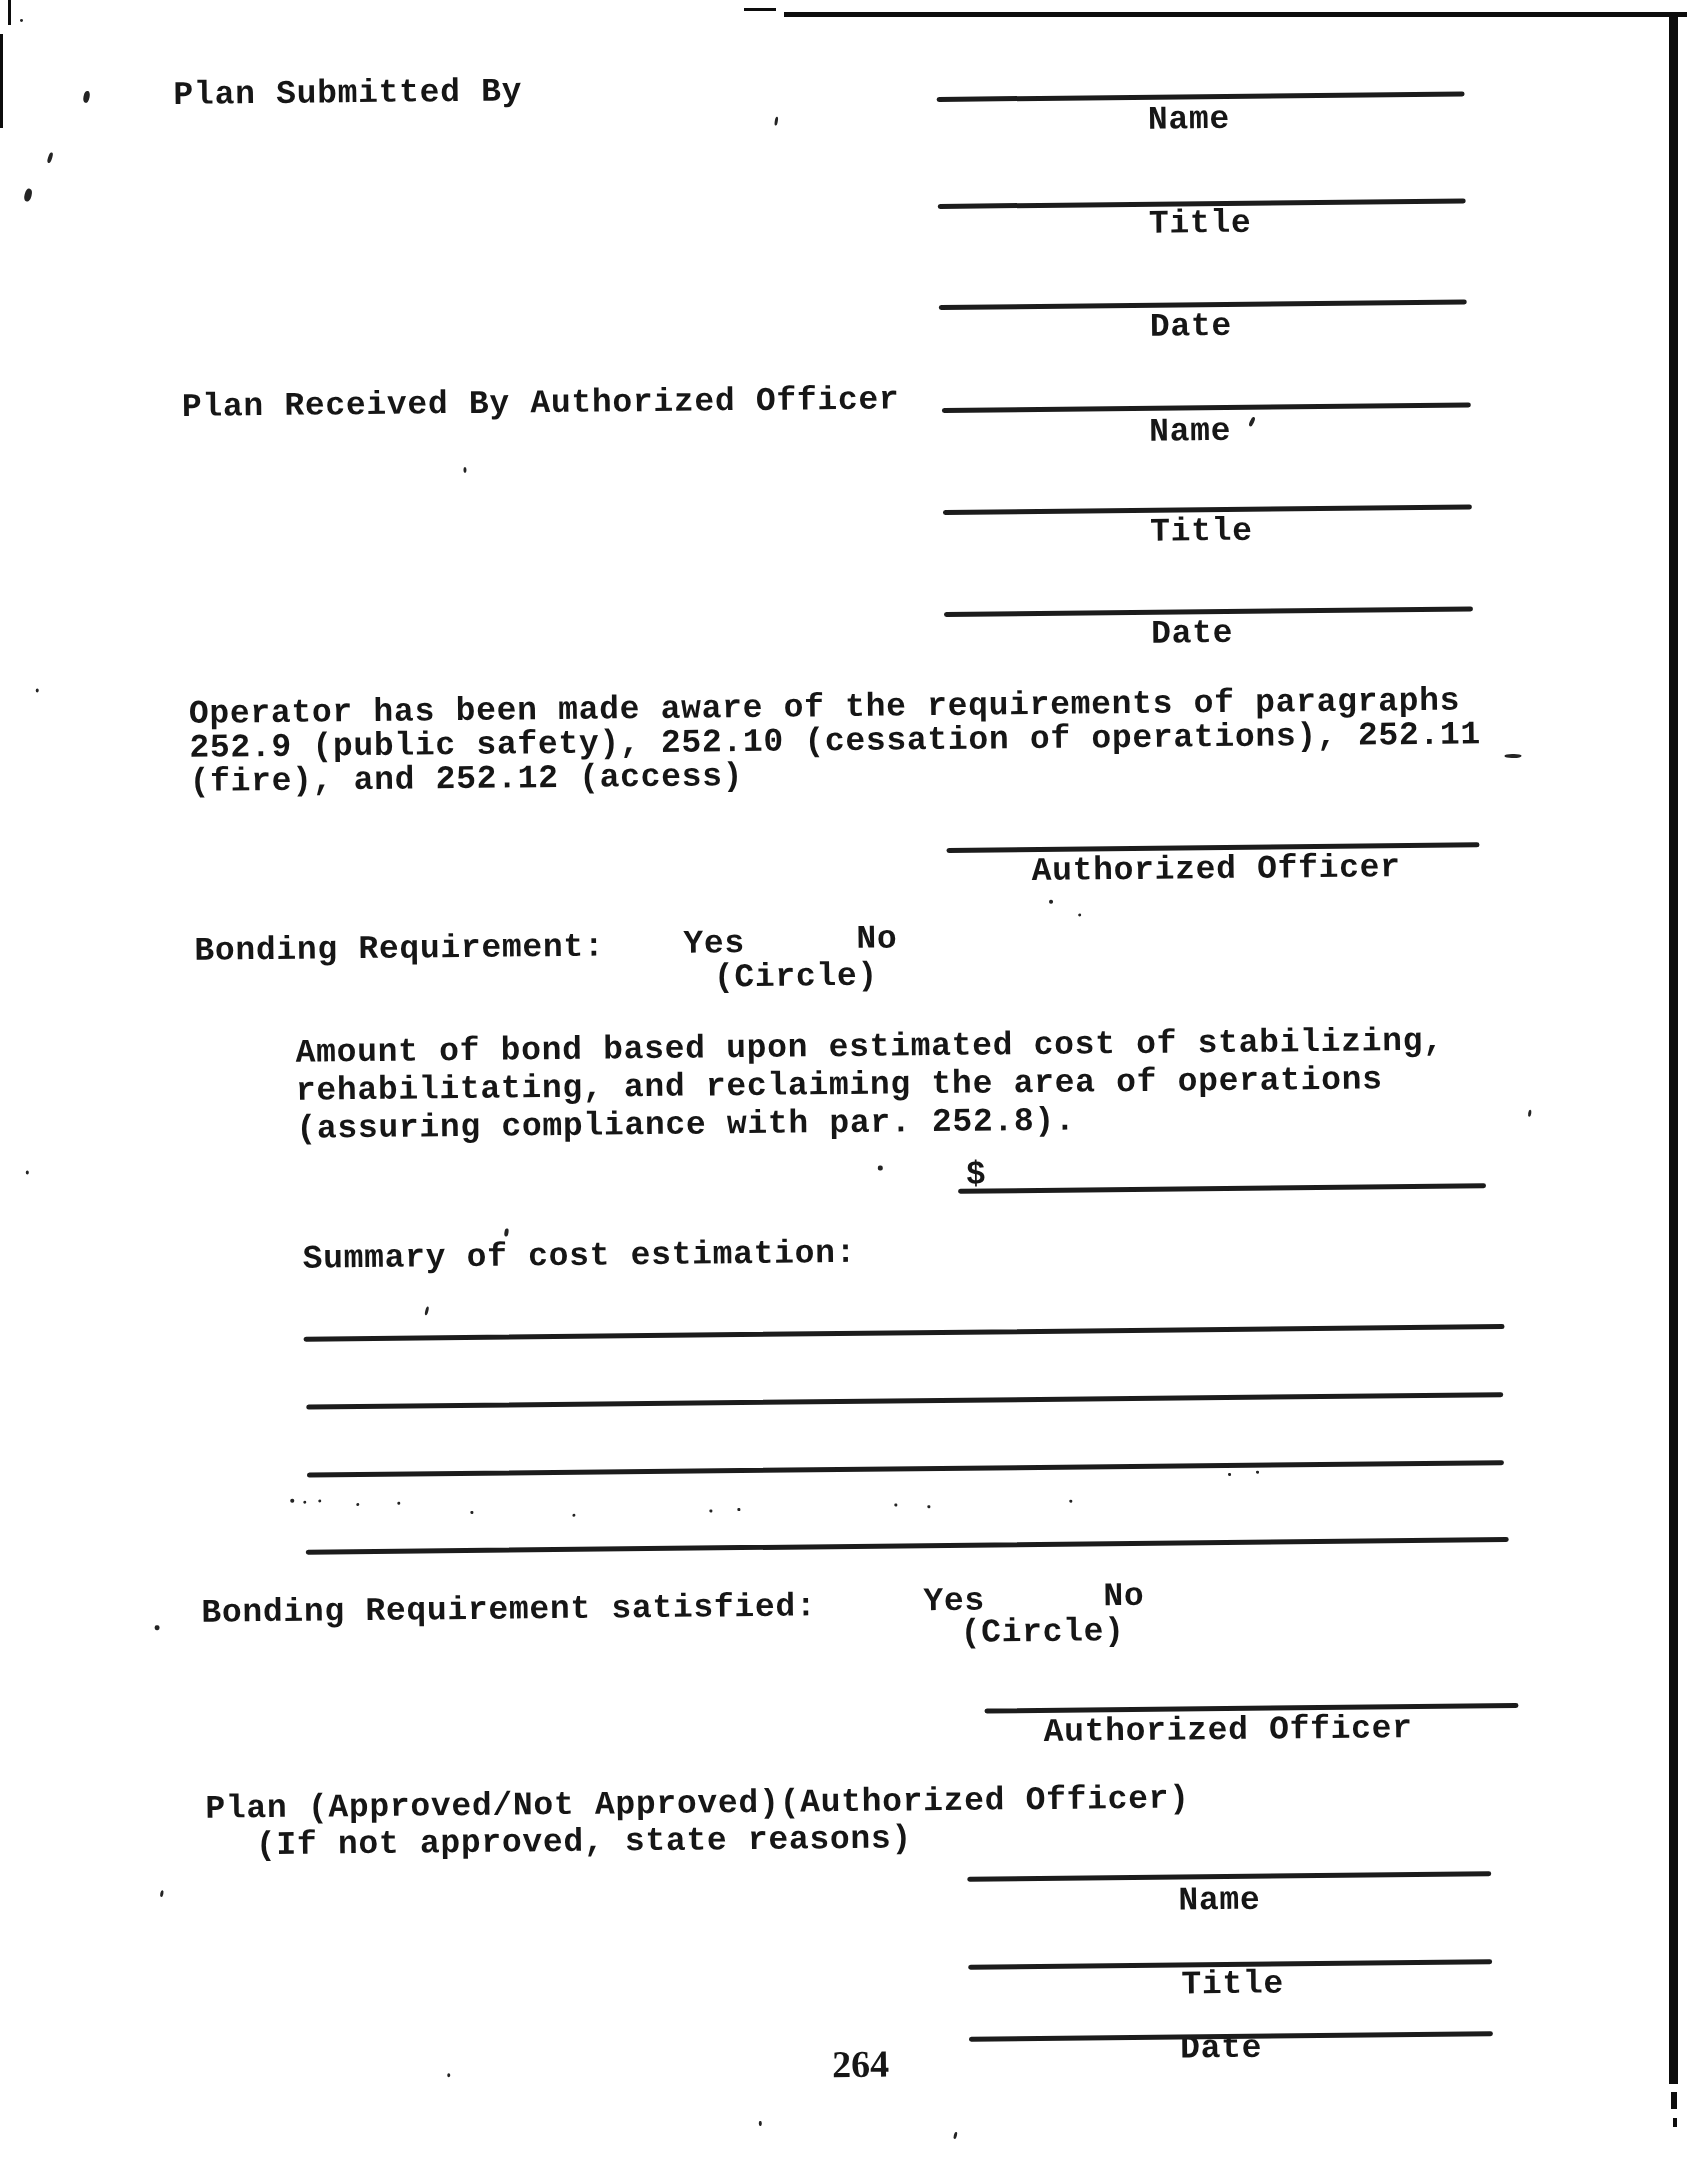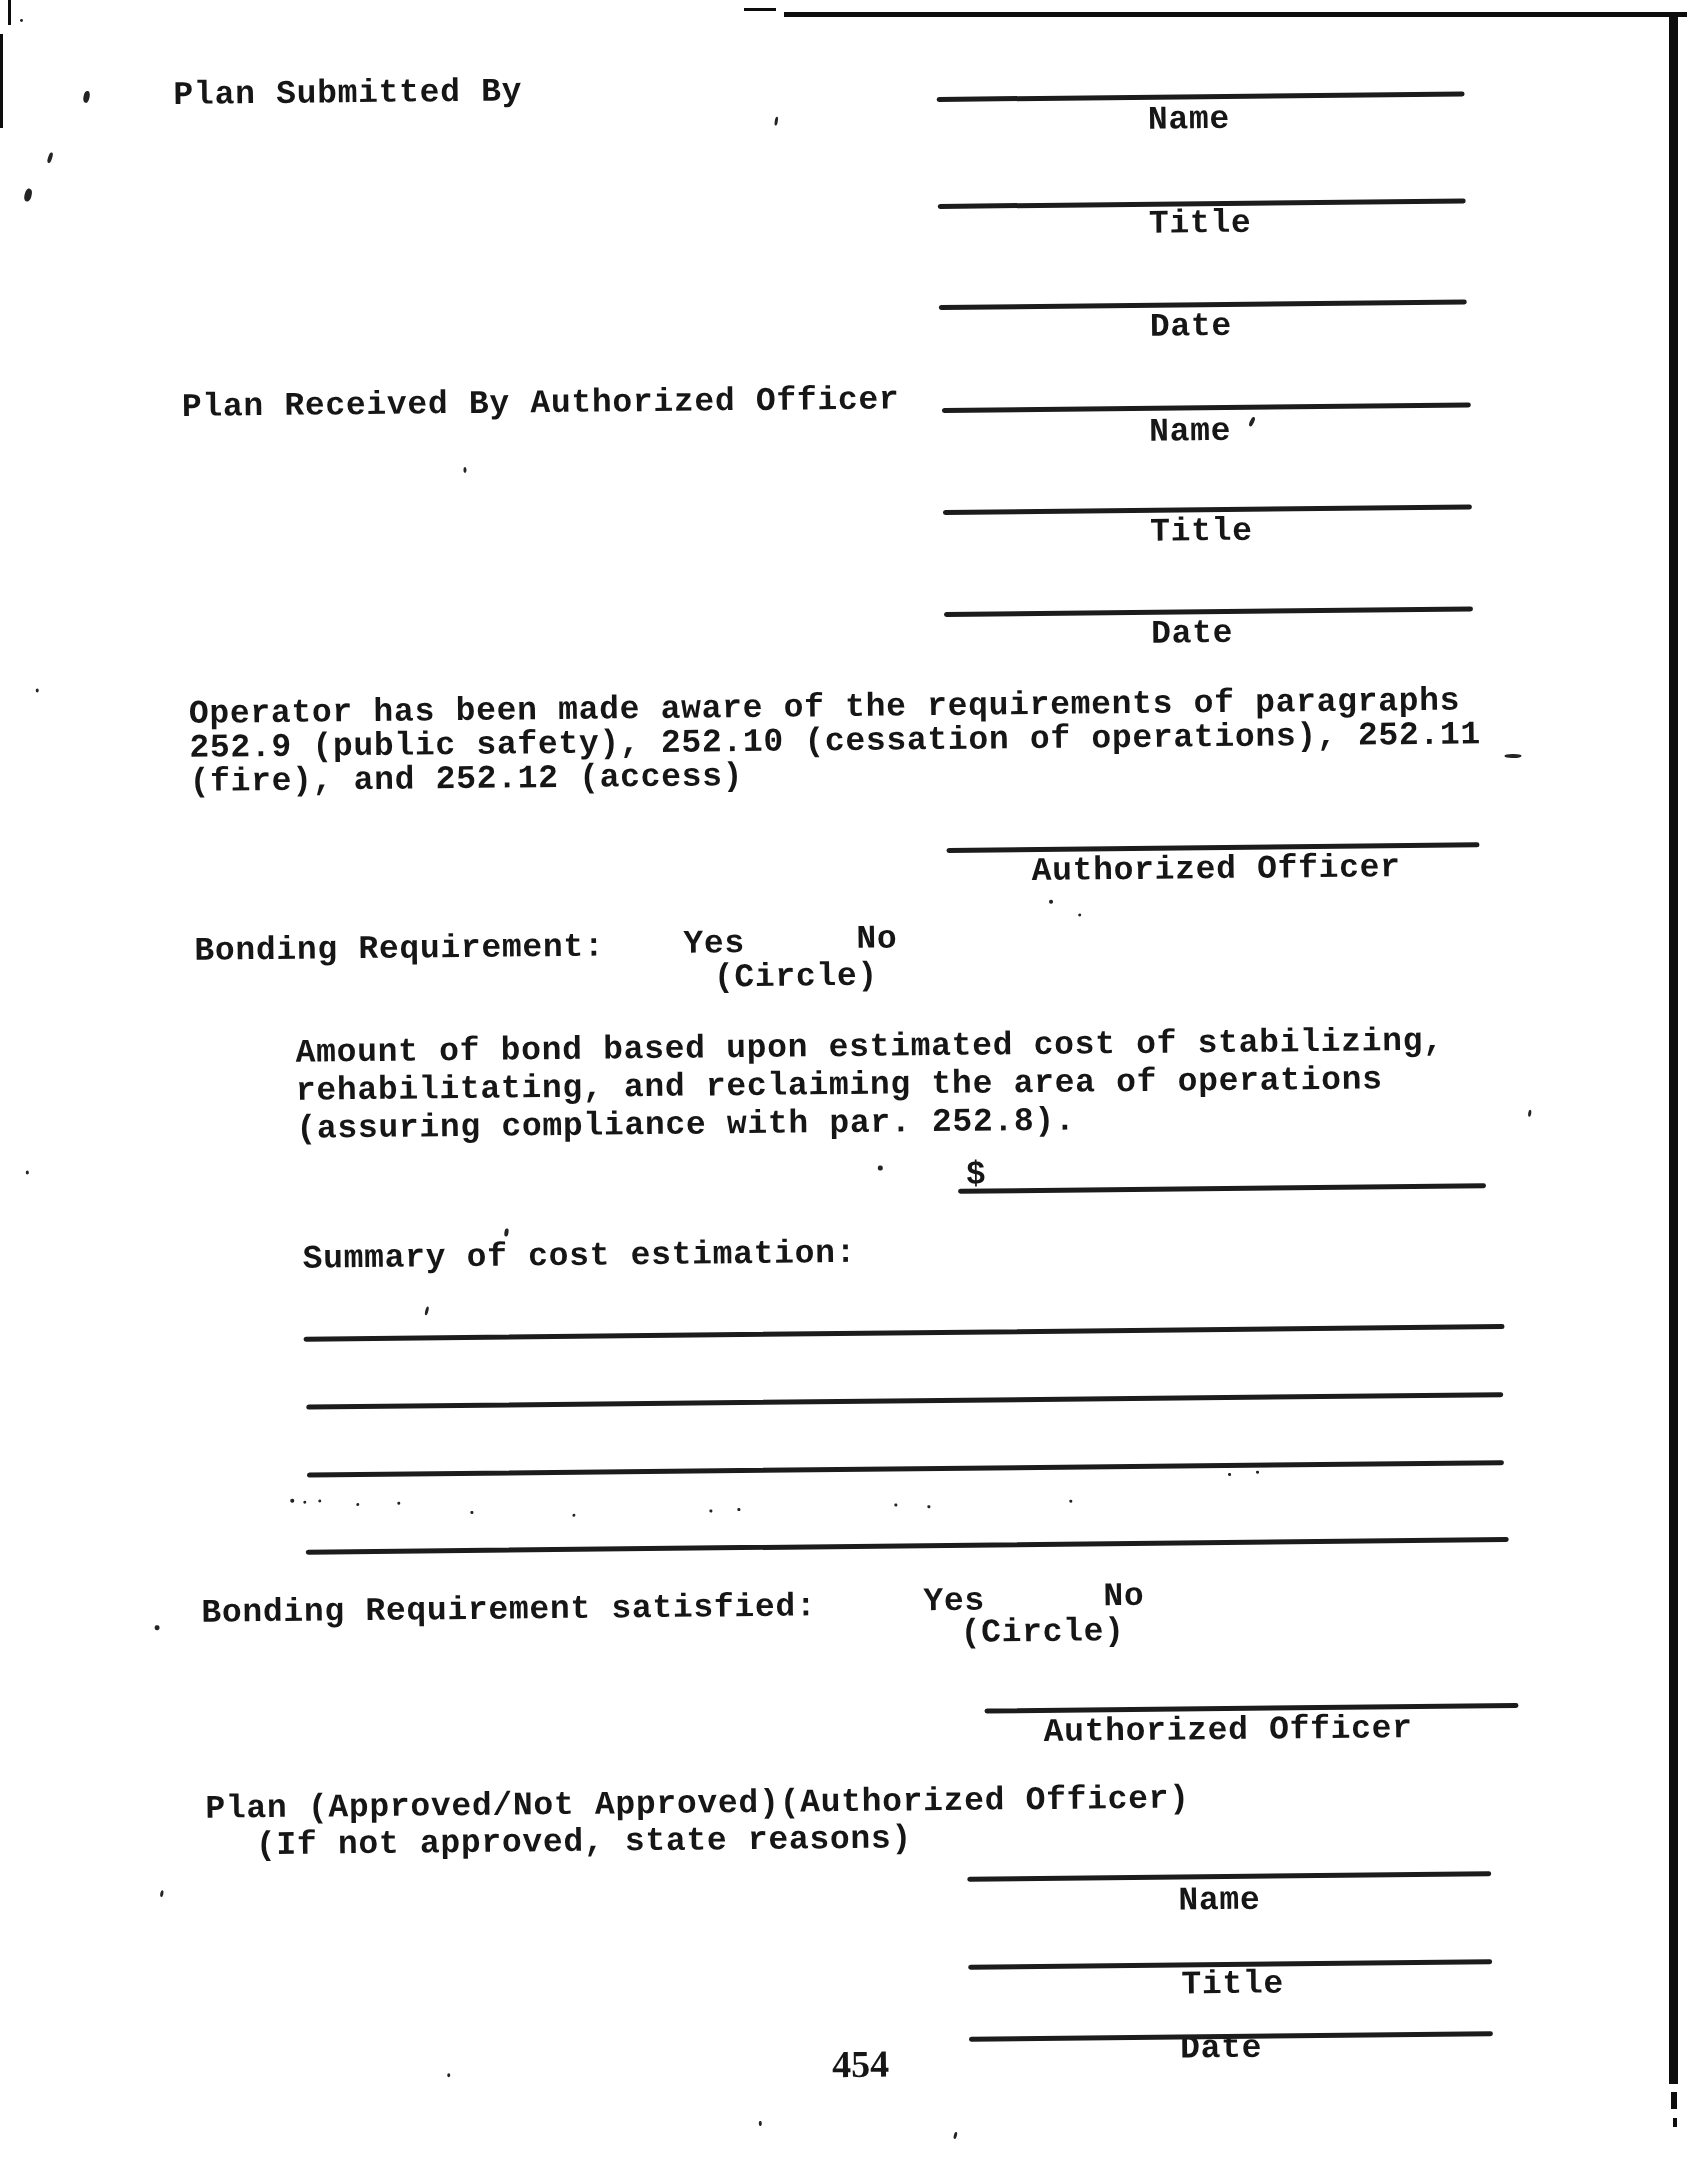--- a/index.html
+++ b/index.html
@@ -108,21 +108,21 @@
     <div class="tw" style="left:198px;top:1784px;">Plan (Approved/Not Approved)(Authorized Officer)</div>
     <div class="tw" style="left:248px;top:1821px;">(If not approved, state reasons)</div>
 
     <div class="rule" style="left:959px;top:1878px;width:524px;"></div>
     <div class="tw" style="left:1170px;top:1886px;">Name</div>
     <div class="rule" style="left:959px;top:1966px;width:524px;"></div>
     <div class="tw" style="left:1172px;top:1970px;">Title</div>
     <div class="rule" style="left:959px;top:2038px;width:524px;"></div>
     <div class="tw" style="left:1170px;top:2034px;">Date</div>
 
-    <div class="tw serif" style="left:822px;top:2046px;">454</div>
+    <div class="tw serif" style="left:822px;top:2046px;">264</div>
 
     <div class="speck" style="left:94px;top:83px;width:6px;height:12px;transform:rotate(12deg);"></div>
     <div class="speck" style="left:58px;top:144px;width:4px;height:10.6px;transform:rotate(18deg);"></div>
     <div class="speck" style="left:34px;top:180px;width:6.6px;height:13.2px;transform:rotate(15deg);"></div>
     <div class="speck" style="left:785px;top:116px;width:3.3px;height:8.6px;transform:rotate(10deg);"></div>
     <div class="speck" style="left:1257px;top:421px;width:4px;height:10px;transform:rotate(25deg);"></div>
     <div class="speck" style="left:470px;top:463px;width:3.3px;height:6px;"></div>
     <div class="speck" style="left:1508px;top:761px;width:17px;height:4px;"></div>
     <div class="speck" style="left:1051px;top:902px;width:4px;height:4px;"></div>
     <div class="speck" style="left:1080px;top:916px;width:3.3px;height:3.3px;"></div>

